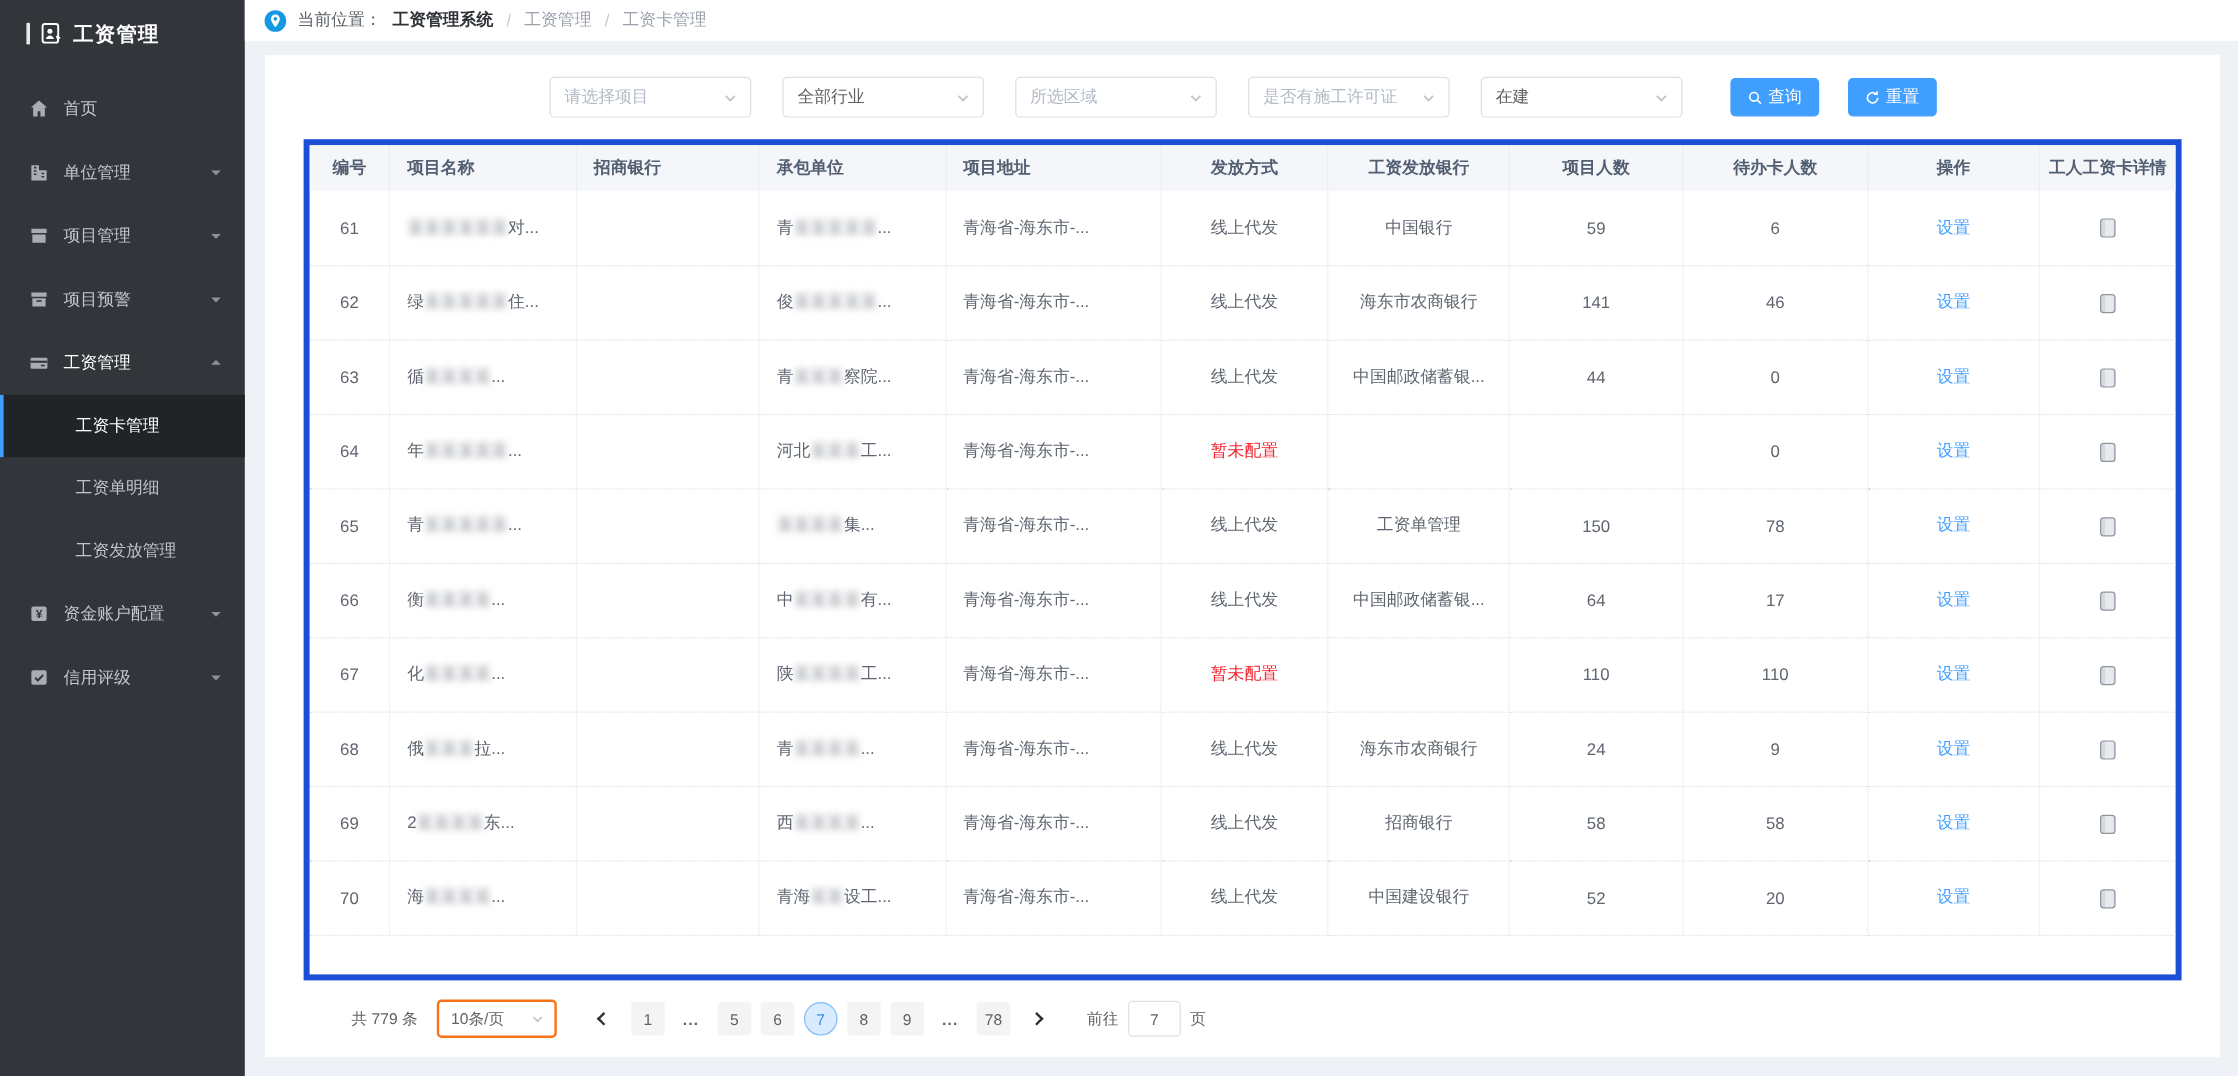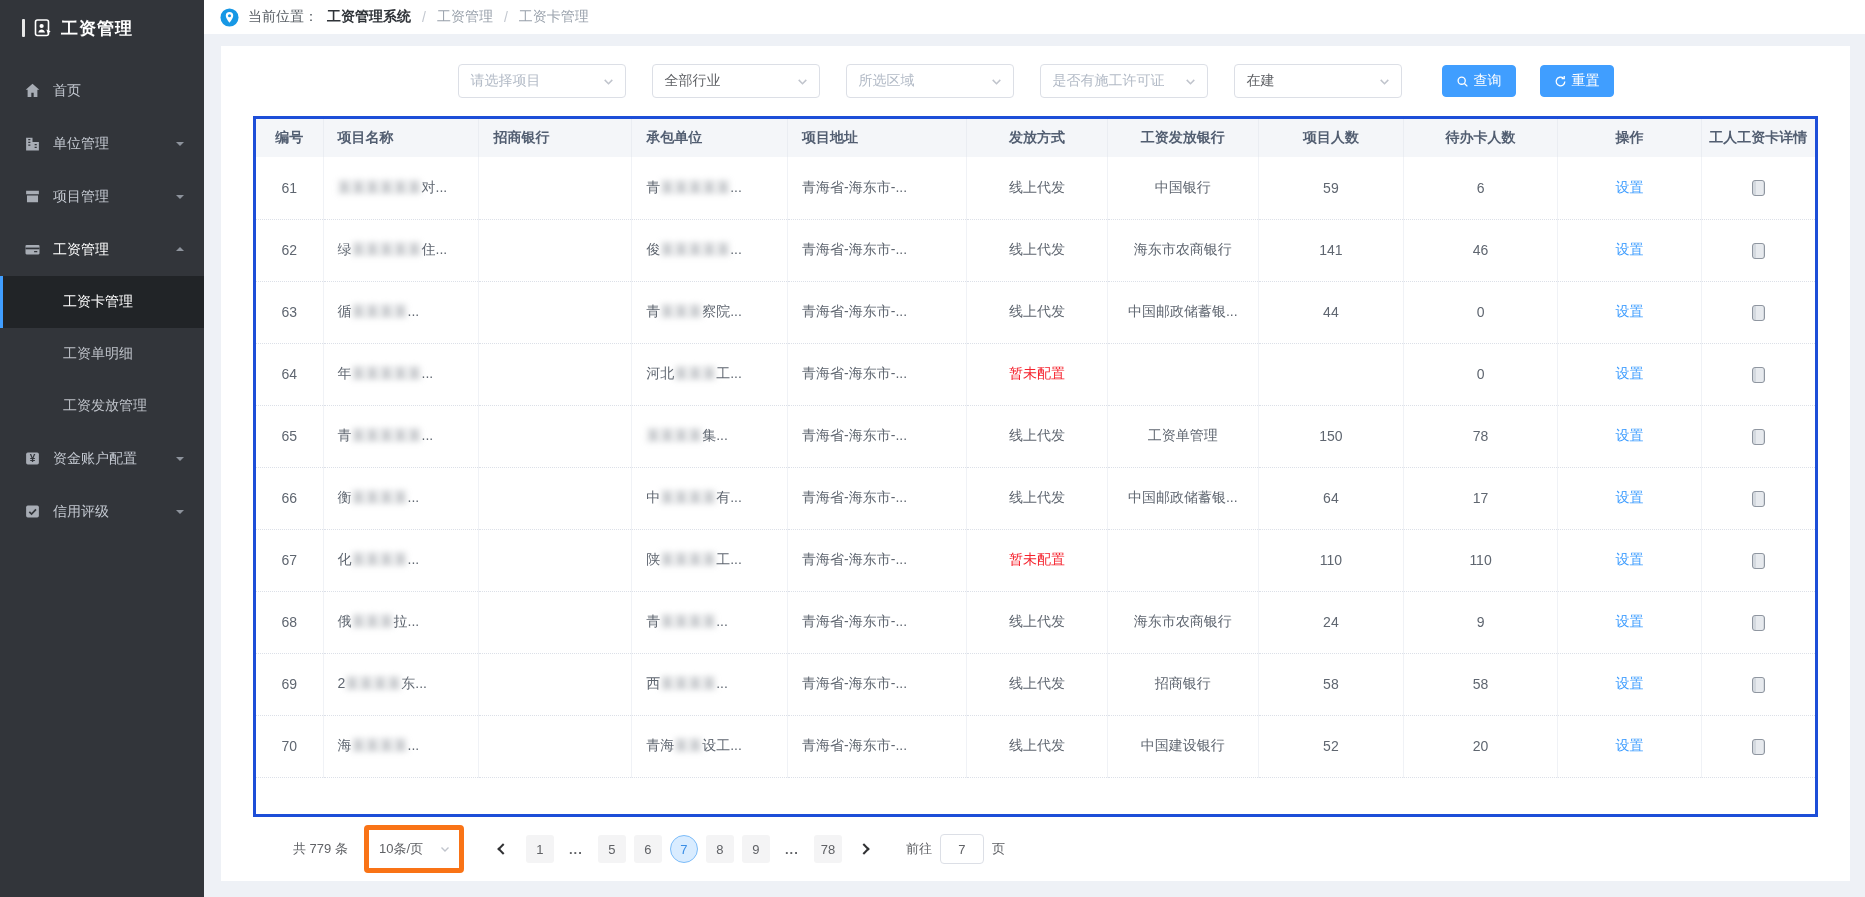--- a/index.html
+++ b/index.html
@@ -38,37 +38,37 @@
   .filters { display:flex; align-items:center; padding:18px 32px 14px; flex:0 0 auto;justify-content:center; }
   .select { width:168px; height:34px; border:1px solid #dcdfe6; border-radius:4px; display:flex; align-items:center; justify-content:space-between; padding:0 10px 0 12px; cursor:pointer; background:#fff; }
   .select .sel-text { color:#606266; white-space:nowrap; }
   .select.placeholder .sel-text { color:#b2bac6; }
   .select svg { width:13px; height:13px; flex:0 0 auto; }
   .btns { display:flex; gap:24px; margin-left:40px; }
   .btn { height:32px; padding:10px 13px; background:#409eff; border:1px solid #409eff; border-radius:4px; color:#fff; display:flex; align-items:center; gap:5px; font-size:14px; cursor:pointer; }
   .btn svg { width:13px; height:13px; }
 
   
-  .table-wrap { margin:4px 32px 0; border:3px solid #1d4ed8; flex:1; min-height:0; overflow:hidden; }
+  .table-wrap { margin:4px 32px 0; border:5px solid #1d4ed8; flex:1; min-height:0; overflow:hidden; }
   table { width:100%; border-collapse:collapse; table-layout:fixed; }
   th { height:38px; background:#f4f6f9; color:#525e71; font-weight:bold; font-size:14px; text-align:left; padding:0 10px 0 14px; border-right:1px solid #eaedf2; }
   th.c { text-align:center; padding:0 4px; }
   th:last-child { border-right:none; }
   td { height:62px; padding:0 10px 0 14px; border-bottom:1px dotted #dcе0e8; border-bottom:1px dotted #dce0e8; border-right:1px solid #f0f2f6; font-size:14px; color:#5f6670; white-space:nowrap; overflow:hidden; }
   td.c { text-align:center; padding:0 4px; }
   td:last-child { border-right:none; }
   .blur { filter:blur(3px); color:#8a8f96; }
   .red { color:#f5222d; }
   .link { color:#409eff; cursor:pointer; text-decoration:none; }
   .card-icon { display:inline-block; width:13px; height:16px; border:1px solid #8f96a0; border-radius:3px; background:linear-gradient(90deg,#d4d9df 0 3px,#e7eaee 3px 10px,#d4d9df 10px); cursor:pointer; vertical-align:middle; }
 
   
   .pagination { height:64px; display:flex; align-items:center; padding:0 32px; gap:10px; flex:0 0 auto; color:#606266; font-size:13px;margin-left:40px; }
   .pg-total { margin-right:6px; }
-  .pg-size { width:100px; height:48px; border:5px solid #f97316; border-radius:4px; display:flex; align-items:center; justify-content:space-between; padding:0 8px 0 10px; cursor:pointer; margin-right:14px; }
+  .pg-size { width:100px; height:32px; border:2px solid #f97316; border-radius:4px; display:flex; align-items:center; justify-content:space-between; padding:0 8px 0 10px; cursor:pointer; margin-right:14px; }
   .pg-size svg { width:12px; height:12px; }
   .pg-btn { min-width:28px; height:28px; padding:0 4px; background:#f4f4f5; border-radius:3px; display:flex; align-items:center; justify-content:center; color:#606266; cursor:pointer; font-size:13px; }
   .pg-btn.ellipsis { background:transparent; letter-spacing:1px; font-weight:bold; }
   .pg-btn.active { border-radius:50%; width:28px; min-width:28px; background:#d9ecff; border:1px solid #7cbcf9; color:#3a8ee6; }
   .pg-arrow { width:28px; height:28px; display:flex; align-items:center; justify-content:center; cursor:pointer; background:transparent; }
   .chev { width:8px; height:8px; border-left:2px solid #303133; border-bottom:2px solid #303133; }
   .chev.left { transform:rotate(45deg); margin-left:3px; }
   .chev.right { transform:rotate(-135deg); margin-right:3px; }
   .pg-jump { display:flex; align-items:center; gap:8px; margin-left:16px; }
   .jump-input { width:44px; height:30px; border:1px solid #dcdfe6; border-radius:4px; text-align:center; color:#606266; font-size:13px; font-family:inherit; }
@@ -108,20 +108,30 @@
     <span class="mi-label">单位管理</span>
     <span class="mi-arrow arr arr-down"></span>
   </div>
       <div class="menu-item">
     <span class="mi-icon">
           <svg viewBox="0 0 16 16" fill="#a8adb5">
             <path d="M2 2.5h12v3.4H2zM2.8 7h10.4v6.5H2.8zM6 8.6h4v1.3H6z"></path>
           </svg>
         </span>
     <span class="mi-label">项目管理</span>
+    <span class="mi-arrow arr arr-down"></span>
+  </div>
+      <div class="menu-item">
+    <span class="mi-icon">
+          <svg viewBox="0 0 16 16" fill="#a8adb5">
+            <path d="M2 2.5h12v3.4H2zM2.8 7h10.4v6.5H2.8z"></path>
+            <rect x="6" y="8.6" width="4" height="1.3" fill="#32353a"></rect>
+          </svg>
+        </span>
+    <span class="mi-label">项目预警</span>
     <span class="mi-arrow arr arr-down"></span>
   </div>
       <div class="menu-item expanded">
     <span class="mi-icon">
           <svg viewBox="0 0 16 16" fill="#a8adb5">
             <rect x="1.4" y="3.8" width="13.2" height="8.8" rx="1"></rect>
             <rect x="1.4" y="6.2" width="13.2" height="1.6" fill="#32353a"></rect>
             <rect x="9.5" y="9.4" width="3" height="1.2" fill="#32353a"></rect>
           </svg>
         </span>

